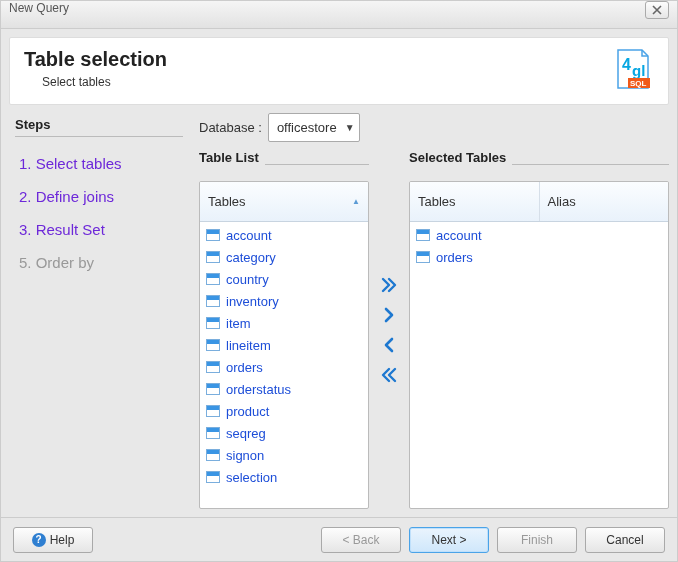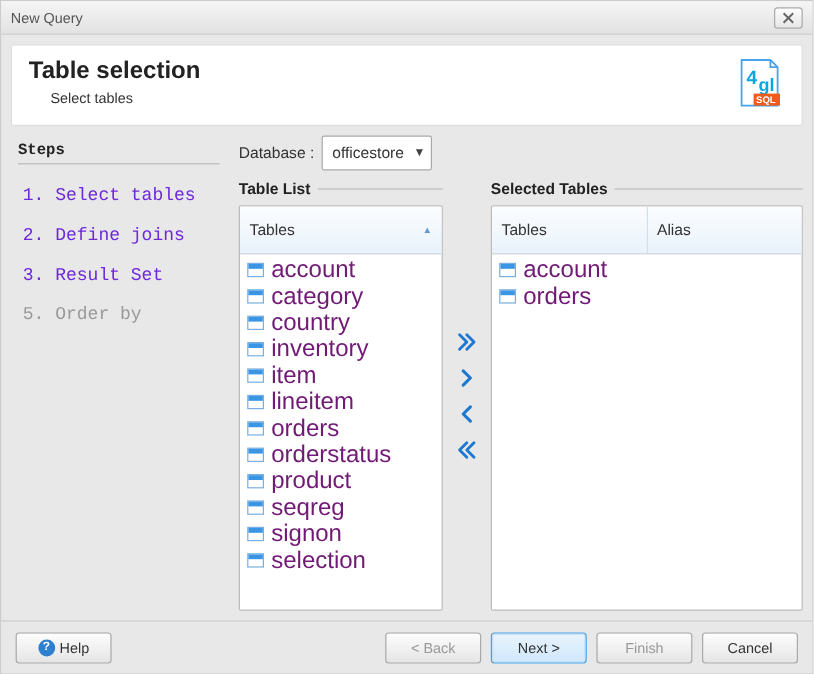--- a/index.html
+++ b/index.html
@@ -17,21 +17,20 @@
     border: 1px solid #ccc;
     background: #e8e8e8;
     display: flex;
     flex-direction: column;
   }
   .titlebar {
     height: 28px;
     background: linear-gradient(#f5f5f5, #e2e2e2);
     border-bottom: 1px solid #ccc;
     display: flex;
-    align-items: center;
     padding: 0 8px;
     justify-content: space-between;
   }
   .titlebar-title { color: #555; font-size: 12px; }
   .close-btn {
     width: 24px; height: 18px;
     border: 1px solid #aaa;
     border-radius: 3px;
     background: linear-gradient(#fdfdfd,#e6e6e6);
     display:flex;align-items:center;justify-content:center;
@@ -53,21 +52,20 @@
   .logo { width:42px; height:42px; }
   .body {
     flex: 1;
     margin: 8px;
     display: flex;
     gap: 10px;
   }
   .steps-panel {
     width: 180px;
     padding: 4px 6px;
-    font-family: Liberation Mono, monospace;
   }
   .steps-label { font-weight:bold; font-size:13px; color:#222;}
   .steps-hr { border:none; border-top:1px solid #bbb; margin:4px 0 10px 0;}
   .step-item {
     font-size:15px; color:#6d28d9; padding:8px 0 8px 4px;
   }
   .step-item.disabled { color:#999; }
   .main-panel { flex:1; display:flex; flex-direction:column; }
   .db-row { display:flex; align-items:center; gap:6px; margin-bottom:8px;}
   .db-label { font-size:13px; }
@@ -75,41 +73,41 @@
     border:1px solid #aaa; background:#fff; height:29px;
     display:flex; align-items:center; padding:0 4px 0 8px;
     border-radius:2px; cursor:pointer; gap:8px;
   }
   .db-select .caret { font-size:10px; color:#444;}
   .lists-row { flex:1; display:flex; gap:8px; align-items:stretch;}
   .list-section { flex:1; display:flex; flex-direction:column;}
   .list-section.small { flex: 0 0 170px;}
   .fieldset-label {
     font-weight:bold; font-size:13px; color:#222;
-    display:flex; align-items:center; gap:6px; margin-bottom:6px;
+    display:flex; align-items:flex-end; gap:6px; margin-bottom:16px;
   }
   .fieldset-label .line { flex:1; height:1px; background:#bbb;}
   .list-box {
     flex:1; background:#fff; border:1px solid #bbb; border-radius:2px;
     overflow:hidden; display:flex; flex-direction:column;
   }
   .list-header {
     display:flex; background:linear-gradient(#fbfdff,#e9f2fb);
     border-bottom:1px solid #c8d4e0; height:40px;
   }
   .list-header .col {
     flex:1; padding:4px 8px; font-size:13px; color:#333;
     border-right:1px solid #d6dfe9; display:flex; align-items:center; justify-content:space-between;
   }
   .list-header .col:last-child { border-right:none;}
   .sort-ind { font-size:8px; color:#5b9bd5;}
   .list-body { flex:1; overflow:auto; padding:2px 0;}
   .row {
     display:flex; align-items:center; gap:6px; padding:2px 6px;
-    font-size:20px; color:#701a75; height:22px;
+    font-size:13px; color:#1d4ed8; height:22px;
   }
   .row .cell { flex:1; }
   .table-icon {
     width:14px; height:12px; display:inline-block; background:#fff;
     border:1px solid #7aaedd; position:relative; flex-shrink:0;
   }
   .table-icon::before {
     content:""; position:absolute; left:0; right:0; top:0; height:4px;
     background:#3a95e4;
   }

